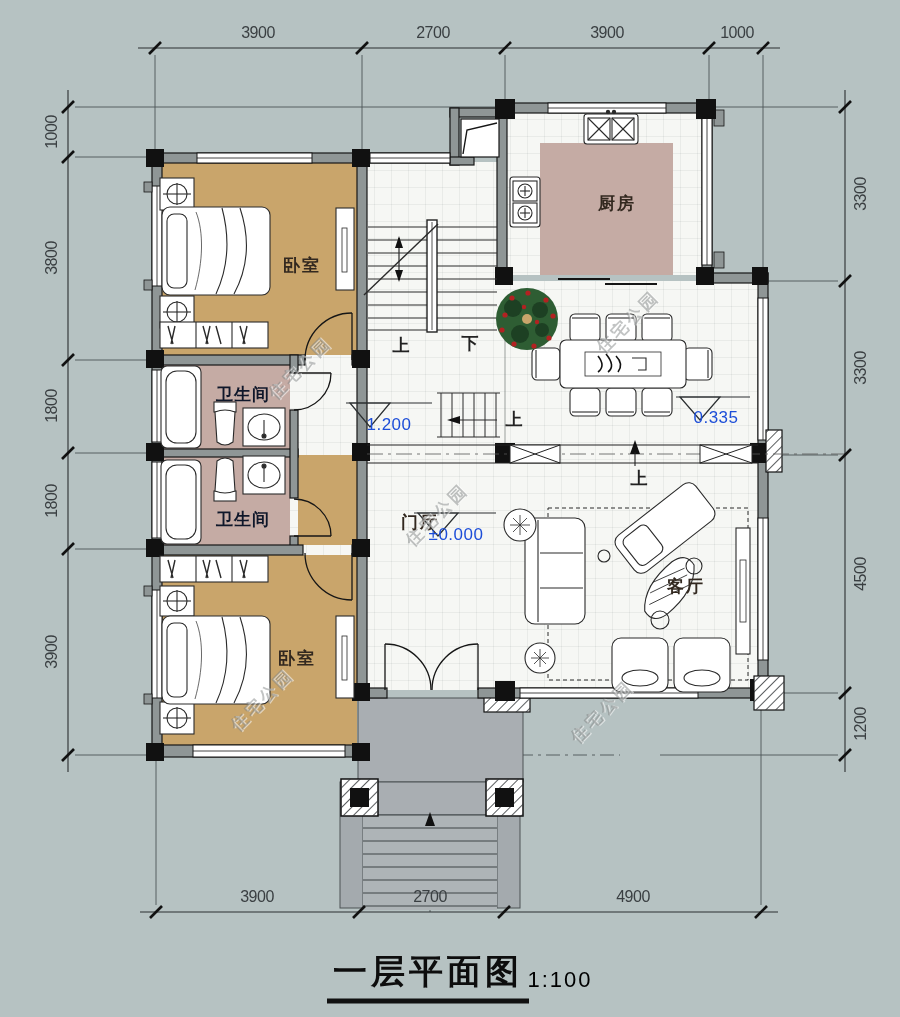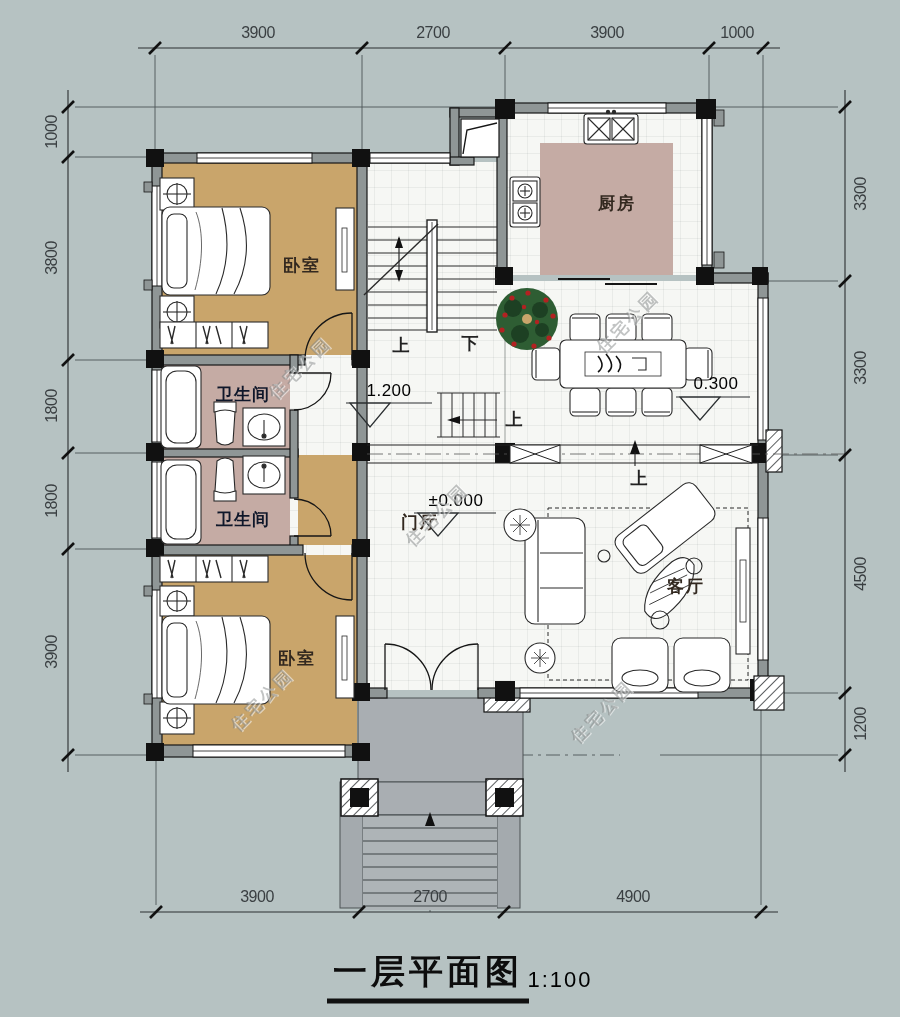--- a/index.html
+++ b/index.html
@@ -4,21 +4,21 @@
 <style>
   html,body{margin:0;padding:0;background:#b6c2c2;}
   .stage{position:relative;width:900px;height:1017px;background:#b6c2c2;overflow:hidden;
          font-family:"Liberation Sans","DejaVu Sans",sans-serif;}
   svg{position:absolute;left:0;top:0;}
   .lbl{position:absolute;transform:translate(-50%,-50%);white-space:nowrap;color:#2b2f31;}
   .dim{font-size:16px;letter-spacing:-0.5px;color:#3a3f42;}
   .dimv{transform:translate(-50%,-50%) rotate(-90deg);}
   .room{font-family:"Liberation Serif","DejaVu Serif",serif;font-weight:700;font-size:17px;color:#32281f;letter-spacing:2px;}
   .room-sm{font-size:17px;letter-spacing:1px;color:#0f172a;}
-  .elev{font-size:17px;color:#000000;letter-spacing:0.5px;}
+  .elev{font-size:17px;color:#1d4ed8;letter-spacing:0.5px;margin-top:34px;}
   .updown{font-family:"Liberation Serif","DejaVu Serif",serif;font-size:17px;font-weight:700;color:#222;}
   .wm{font-family:"Liberation Serif","DejaVu Serif",serif;font-size:17px;font-weight:700;
       color:rgba(125,130,130,0.48);letter-spacing:3px;
       text-shadow:1px 1px 0 rgba(255,255,255,0.55);
       transform:translate(-50%,-50%) rotate(-45deg);}
   .title{font-family:"Liberation Serif","DejaVu Serif",serif;font-weight:700;font-size:34px;color:#0d0d0d;
          letter-spacing:4px;border-bottom:5px solid #111;padding:0 6px 4px 6px;}
   .scale{font-size:22px;color:#000000;letter-spacing:2px;}
 </style>
 </head>
@@ -513,21 +513,21 @@
 
 <div class="lbl room" style="left:302px;top:265px;">卧室</div>
 <div class="lbl room" style="left:617px;top:203px;">厨房</div>
 <div class="lbl room room-sm" style="left:243px;top:394px;">卫生间</div>
 <div class="lbl room room-sm" style="left:243px;top:519px;">卫生间</div>
 <div class="lbl room" style="left:297px;top:658px;">卧室</div>
 <div class="lbl room" style="left:420px;top:522px;">门厅</div>
 <div class="lbl room" style="left:686px;top:586px;">客厅</div>
 
 <div class="lbl elev" style="left:389px;top:391px;">1.200</div>
-<div class="lbl elev" style="left:716px;top:384px;">0.300</div>
+<div class="lbl elev" style="left:716px;top:384px;">0.335</div>
 <div class="lbl elev" style="left:456px;top:501px;">±0.000</div>
 
 <div class="lbl updown" style="left:401px;top:345px;">上</div>
 <div class="lbl updown" style="left:470px;top:343px;">下</div>
 <div class="lbl updown" style="left:514px;top:419px;">上</div>
 <div class="lbl updown" style="left:639px;top:478px;">上</div>
 
 <div class="lbl wm" style="left:300px;top:368px;">住宅公园</div>
 <div class="lbl wm" style="left:437px;top:515px;">住宅公园</div>
 <div class="lbl wm" style="left:628px;top:322px;">住宅公园</div>

